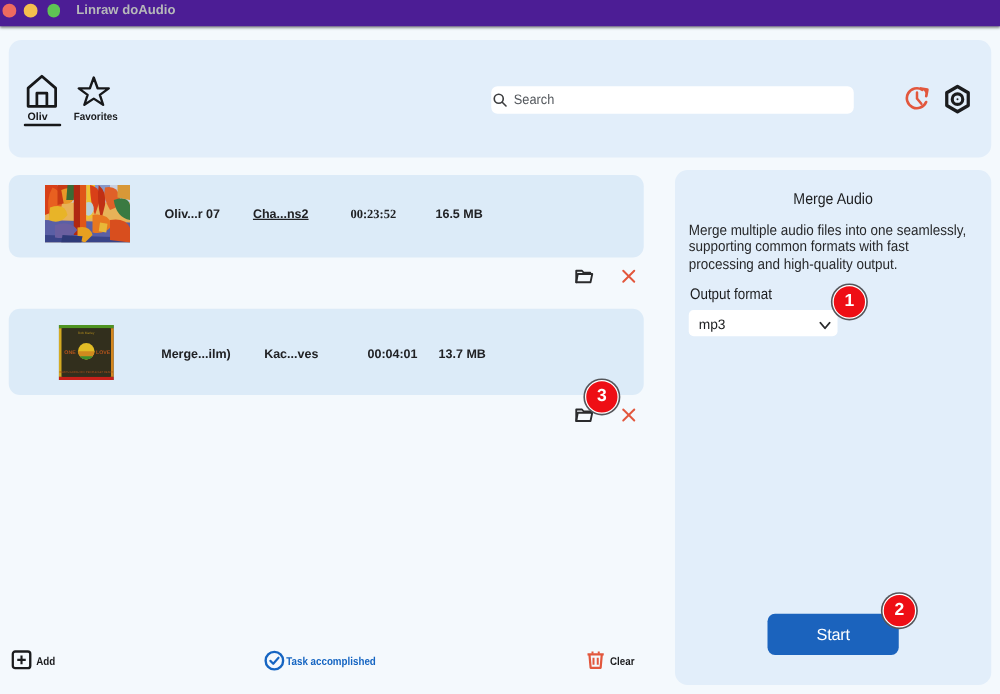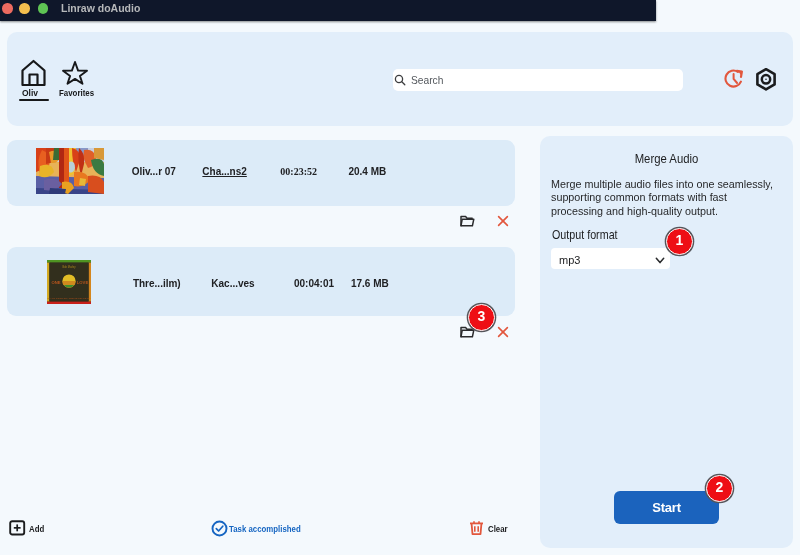--- a/index.html
+++ b/index.html
@@ -1,21 +1,21 @@
 <!DOCTYPE html>
 <html><head>
 <meta charset="utf-8">
 <style>
   * { margin:0; padding:0; box-sizing:border-box; }
   html,body { width:800px; height:555px; overflow:hidden; }
   body { font-family:"Liberation Sans", sans-serif; background:#f4f9fd; position:relative; }
   .abs { position:absolute; }
 
   
-  #titlebar { left:0; top:0; width:656px; height:21px; background:#0f172a; box-shadow:0 1px 2px rgba(0,0,0,.45); }
+  #titlebar { left:0; top:0; width:800px; height:21px; background:#4c1d95; box-shadow:0 1px 2px rgba(0,0,0,.45); }
   .light { position:absolute; top:3px; width:10.5px; height:10.5px; border-radius:50%; }
   #title { position:absolute; left:61px; top:2px; font-size:10.5px; font-weight:bold; color:#b6b8ba; }
 
   
   #header { left:7px; top:32px; width:786px; height:94px; background:#e2eefa; border-radius:10px; }
   #panel  { left:540px; top:136px; width:253px; height:412px; background:#e2eefa; border-radius:10px; }
   .row { background:#dcebf8; border-radius:9px; }
   #row1 { left:7px; top:140px; width:508px; height:66px; }
   #row2 { left:7px; top:247px; width:508px; height:69px; }
 
@@ -24,21 +24,21 @@
   #search { position:absolute; left:393px; top:69px; width:290px; height:22px; background:#fff; border-radius:5px; }
   #searchtxt { position:absolute; left:410.5px; top:74px; font-size:11px; color:#54585d; transform:scaleX(.93); transform-origin:left top; }
 
   .cell { position:absolute; transform:translateX(-50%); font-size:10px; font-weight:700; color:#202124; white-space:nowrap; }
 
   #mtitle { position:absolute; left:540px; top:152px; width:253px; text-align:center; font-size:12.6px; font-weight:500; color:#1c1d1f; transform:scaleX(.9); }
   #mdesc { position:absolute; left:551px; top:178px; width:300px; font-size:11.8px; line-height:13.35px; color:#27282a; transform:scaleX(.913); transform-origin:left top; }
   #outlabel { position:absolute; left:551.5px; top:228px; font-size:12.2px; color:#1c1d1f; transform:scaleX(.88); transform-origin:left top; }
   #dropdown { position:absolute; left:551px; top:248px; width:119px; height:21px; background:#fff; border-radius:4px; }
   #ddtxt { position:absolute; left:559px; top:253.5px; font-size:11px; color:#1c1d1f; }
-  #startbtn { position:absolute; left:614px; top:491px; width:105px; height:33px; background:#1b63bd; border-radius:6px; color:#fff; font-size:13px; font-weight:bold; text-align:center; line-height:33px; letter-spacing:-.2px; }
+  #startbtn { position:absolute; left:614px; top:491px; width:105px; height:33px; background:#1b63bd; border-radius:6px; color:#fff; font-size:13px; font-weight:normal; text-align:center; line-height:33px; letter-spacing:-.2px; }
 
   .badge { position:absolute; width:27px; height:27px; border-radius:50%; background:#ee0e15; border:1.6px solid #fff; box-shadow:0 0 0 1.3px #54555a; color:#fff; font-size:14px; font-weight:bold; text-align:center; line-height:23.5px; }
 
   .ftxt { position:absolute; font-size:9px; font-weight:600; color:#1b1c1e; white-space:nowrap; transform:scaleX(.87); transform-origin:left top; }
 </style>
 </head>
 <body>
 
 <div id="titlebar" class="abs">
   <div class="light" style="left:2.3px; background:#ed6b60;"></div>
@@ -106,21 +106,21 @@
 <path d="M52 28 Q64 26 68 34 L68 46 L52 44 Z" fill="#d84e1e"></path>
 <path d="M8 32 Q20 28 26 36 Q20 44 8 42 Z" fill="#6a5fa0"></path>
 <path d="M26 34 Q36 32 38 40 L32 46 L26 44 Z" fill="#e8a020"></path>
 <path d="M14 40 L30 41 L29 46 L13 46 Z" fill="#2e3a78"></path>
 <path d="M33 14 Q39 12 39 20 Q37 26 33 24 Z" fill="#b8d0d8"></path>
 <path d="M44 30 L50 31 L49 38 L43 37 Z" fill="#e8b838"></path>
 </svg>
 <div class="cell abs" style="left:153.8px; top:165.5px;">Oliv...r 07</div>
 <div class="cell abs" style="left:224.6px; top:165.5px;text-decoration:underline;">Cha...ns2</div>
 <div class="cell abs" style="left:298.7px; top:165.5px;font-family:Liberation Serif, serif;">00:23:52</div>
-<div class="cell abs" style="left:367.3px; top:165.5px;">20.4 MB</div>
+<div class="cell abs" style="left:367.3px; top:165.5px;">16.5 MB</div>
 <svg class="abs" style="left:459px; top:213.5px;" width="17" height="14" viewBox="0 0 17 14" id="folder1">
 <path d="M2 11.8 L3.2 5.2 L14.8 5.2 L13.4 11.8 Z" fill="none" stroke="#2a2b2d" stroke-width="1.5" stroke-linejoin="round"></path>
 <path d="M2 11.8 L2 2.6 L6.6 2.6 L8 4.2 L13.2 4.2" fill="none" stroke="#2a2b2d" stroke-width="1.5" stroke-linejoin="round" stroke-linecap="round"></path>
 </svg>
 <svg class="abs" style="left:497px; top:215px;" width="12" height="12" viewBox="0 0 12 12" id="x1">
 <line x1="1.6" y1="1.6" x2="10.4" y2="10.4" stroke="#e2573d" stroke-width="1.6" stroke-linecap="round"></line>
 <line x1="10.4" y1="1.6" x2="1.6" y2="10.4" stroke="#e2573d" stroke-width="1.6" stroke-linecap="round"></line>
 </svg>
 
 <svg class="abs" style="left:47px; top:260px;" width="44" height="44" viewBox="0 0 44 44" id="thumb2">
@@ -131,24 +131,24 @@
 <rect x="41.2" y="2.6" width="2.8" height="38.8" fill="#d4861e"></rect>
 <rect x="2.2" y="2.6" width="39.6" height="38.8" fill="#322f1d"></rect>
 <circle cx="22" cy="21" r="6.6" fill="#e2bd26"></circle>
 <path d="M15.4 21 a6.6 6.6 0 0 0 13.2 0 Z" fill="#d08a1e"></path>
 <path d="M16.8 25 a6.6 6.6 0 0 0 10.4 0 Z" fill="#3f8f2e"></path>
 <text x="9" y="23.5" font-size="4.2" font-weight="bold" fill="#b5541c" text-anchor="middle" font-family="Liberation Sans">ONE</text>
 <text x="35.5" y="23.5" font-size="4.2" font-weight="bold" fill="#b5541c" text-anchor="middle" font-family="Liberation Sans">LOVE</text>
 <text x="22" y="7.5" font-size="2.6" fill="#a8861c" text-anchor="middle" font-family="Liberation Sans">Bob Marley</text>
 <text x="22" y="38.5" font-size="2.2" fill="#a84e1a" text-anchor="middle" font-family="Liberation Sans">WHATS GOING ON / PEOPLE GET READY</text>
 </svg>
-<div class="cell abs" style="left:156.8px; top:277.8px;">Thre...ilm)</div>
+<div class="cell abs" style="left:156.8px; top:277.8px;">Merge...ilm)</div>
 <div class="cell abs" style="left:233px; top:277.8px;">Kac...ves</div>
 <div class="cell abs" style="left:314px; top:277.8px;">00:04:01</div>
-<div class="cell abs" style="left:369.8px; top:277.8px;">17.6 MB</div>
+<div class="cell abs" style="left:369.8px; top:277.8px;">13.7 MB</div>
 <svg class="abs" style="left:459px; top:324.5px;" width="17" height="14" viewBox="0 0 17 14" id="folder2">
 <path d="M2 11.8 L3.2 5.2 L14.8 5.2 L13.4 11.8 Z" fill="none" stroke="#2a2b2d" stroke-width="1.5" stroke-linejoin="round"></path>
 <path d="M2 11.8 L2 2.6 L6.6 2.6 L8 4.2 L13.2 4.2" fill="none" stroke="#2a2b2d" stroke-width="1.5" stroke-linejoin="round" stroke-linecap="round"></path>
 </svg>
 <svg class="abs" style="left:497px; top:326px;" width="12" height="12" viewBox="0 0 12 12" id="x2">
 <line x1="1.6" y1="1.6" x2="10.4" y2="10.4" stroke="#e2573d" stroke-width="1.6" stroke-linecap="round"></line>
 <line x1="10.4" y1="1.6" x2="1.6" y2="10.4" stroke="#e2573d" stroke-width="1.6" stroke-linecap="round"></line>
 </svg>
 <div class="badge abs" style="left:468px; top:304px;">3</div>
 

